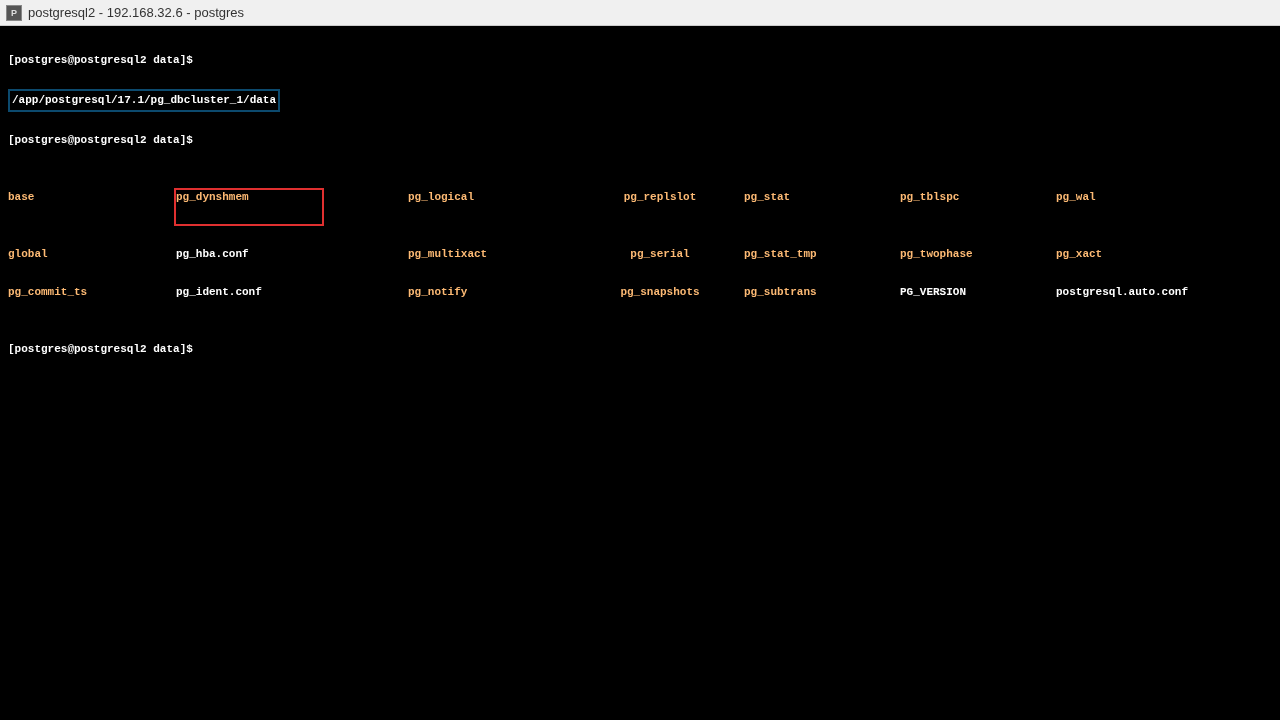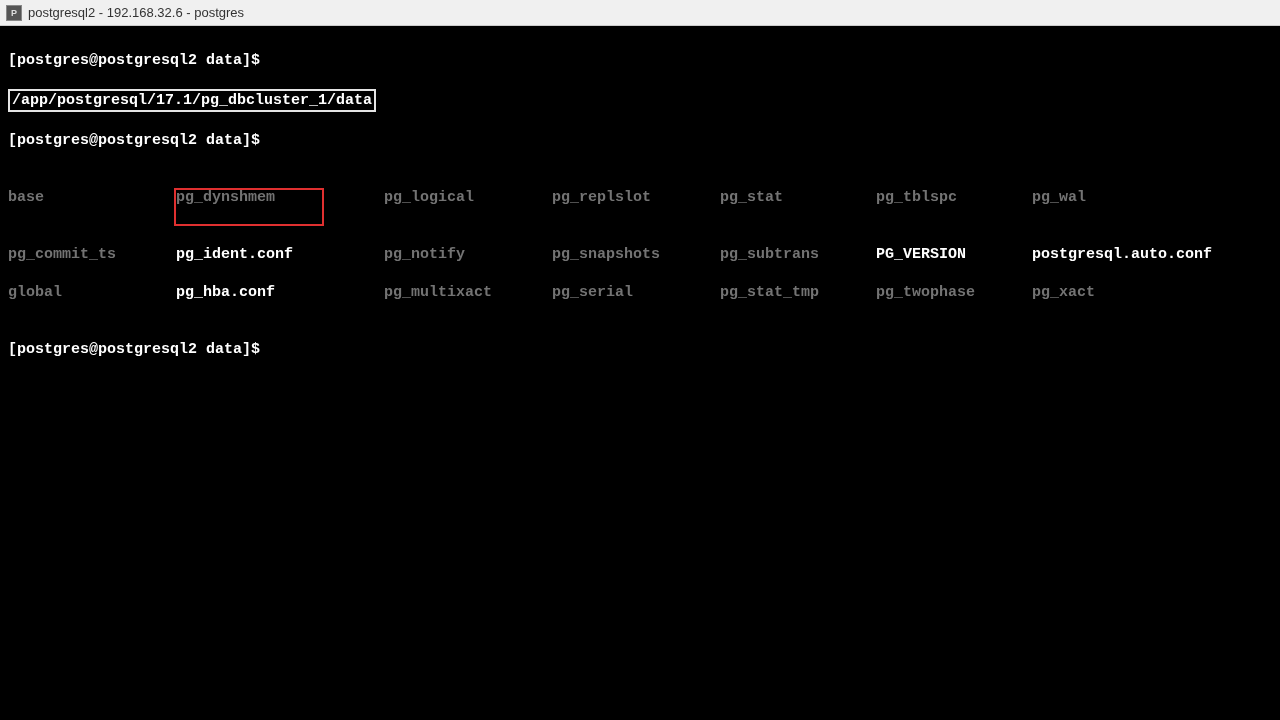--- a/index.html
+++ b/index.html
@@ -34,48 +34,48 @@
     color: #ddd;
     font-size: 9px;
     font-weight: bold;
   }
   .terminal {
     background: #000;
     color: #fff;
     height: calc(100% - 26px);
     padding: 6px 8px 6px 8px;
     line-height: 19px;
-    font-size: 15px;
+    font-size: 11px;
     font-weight: bold;
     white-space: pre;
     position: relative;
     overflow: hidden;
   }
   .line { white-space: pre; }
-  .dir { color: #737373; font-family: Liberation Mono, monospace; }
+  .dir { color: #fdba74; font-family: Liberation Mono, monospace; }
   .file { color: #ffffff; }
   .hl-red-block {
-    border: 2px solid #e5e5e5;
+    border: 2px solid #0c4a6e;
     display: inline-block;
     padding: 0 2px;
     text-align: right;
   }
   .cursor-box {
     display: inline-block;
     width: 10px;
     height: 17px;
     border: 1px solid #cfcfcf;
     vertical-align: text-bottom;
     margin-left: 1px;
   }
   .col { display: inline-block; vertical-align: top; }
   .col0 { width: 168px; }
   .col1 { width: 208px; }
-  .col2 { width: 168px; }
-  .col3 { width: 168px; }
+  .col2 { width: 168px; margin-left: 24px; }
+  .col3 { width: 168px; text-align: center; }
   .col4 { width: 156px; }
   .col5 { width: 156px; }
   .col6 { width: 264px; }
   .overlap-fix { position: relative; }
   .hba-box {
     border: 2px solid #e03030;
     position: absolute;
     pointer-events: none;
   }
 </style>
@@ -88,17 +88,17 @@
 </div>
 
 <div class="terminal">
 <div class="line"><span>[postgres@postgresql2 data]$</span></div>
 <div class="line overlap-fix"><span class="hl-red-block"><span>/app/postgresql/17.1/pg_dbcluster_1/data</span></span></div>
 <div class="line"><span>[postgres@postgresql2 data]$</span></div>
 
 <div class="line overlap-fix"><span class="col col0 dir">base</span><span class="col col1 dir">pg_dynshmem</span><span class="col col2 dir">pg_logical</span><span class="col col3 dir">pg_replslot</span><span class="col col4 dir">pg_stat</span><span class="col col5 dir">pg_tblspc</span><span class="col col6 dir">pg_wal</span><span class="file">p</span>
   <span class="hba-box" style="left:166px; top:0; width:150px; height:38px;"></span>
 </div>
+<div class="line"><span class="col col0 dir">global</span><span class="col col1 file">pg_hba.conf</span><span class="col col2 dir">pg_multixact</span><span class="col col3 dir">pg_serial</span><span class="col col4 dir">pg_stat_tmp</span><span class="col col5 dir">pg_twophase</span><span class="col col6 dir">pg_xact</span></div>
 <div class="line"><span class="col col0 dir">pg_commit_ts</span><span class="col col1 file">pg_ident.conf</span><span class="col col2 dir">pg_notify</span><span class="col col3 dir">pg_snapshots</span><span class="col col4 dir">pg_subtrans</span><span class="col col5 file">PG_VERSION</span><span class="col col6 file">postgresql.auto.conf</span></div>
-<div class="line"><span class="col col0 dir">global</span><span class="col col1 file">pg_hba.conf</span><span class="col col2 dir">pg_multixact</span><span class="col col3 dir">pg_serial</span><span class="col col4 dir">pg_stat_tmp</span><span class="col col5 dir">pg_twophase</span><span class="col col6 dir">pg_xact</span></div>
 
 <div class="line"><span>[postgres@postgresql2 data]$</span></div>
 </div>
 
 </body></html>

